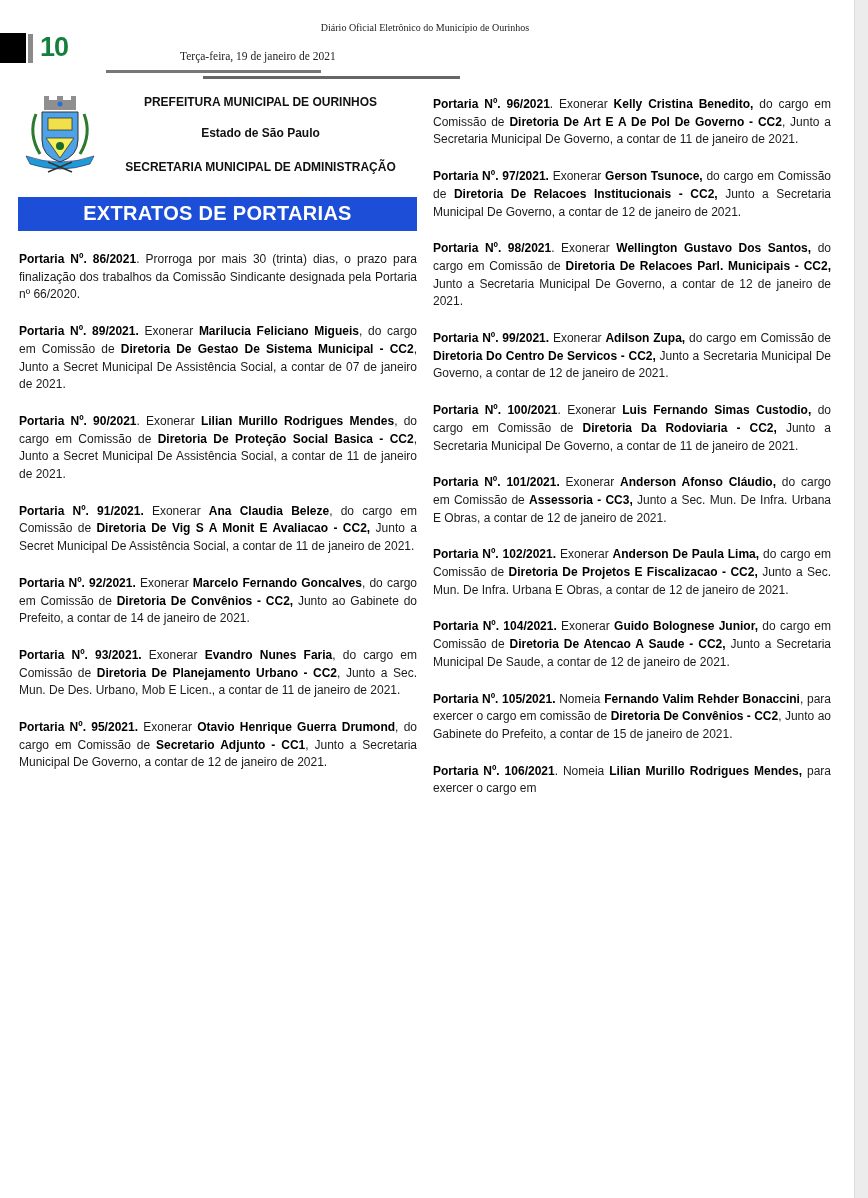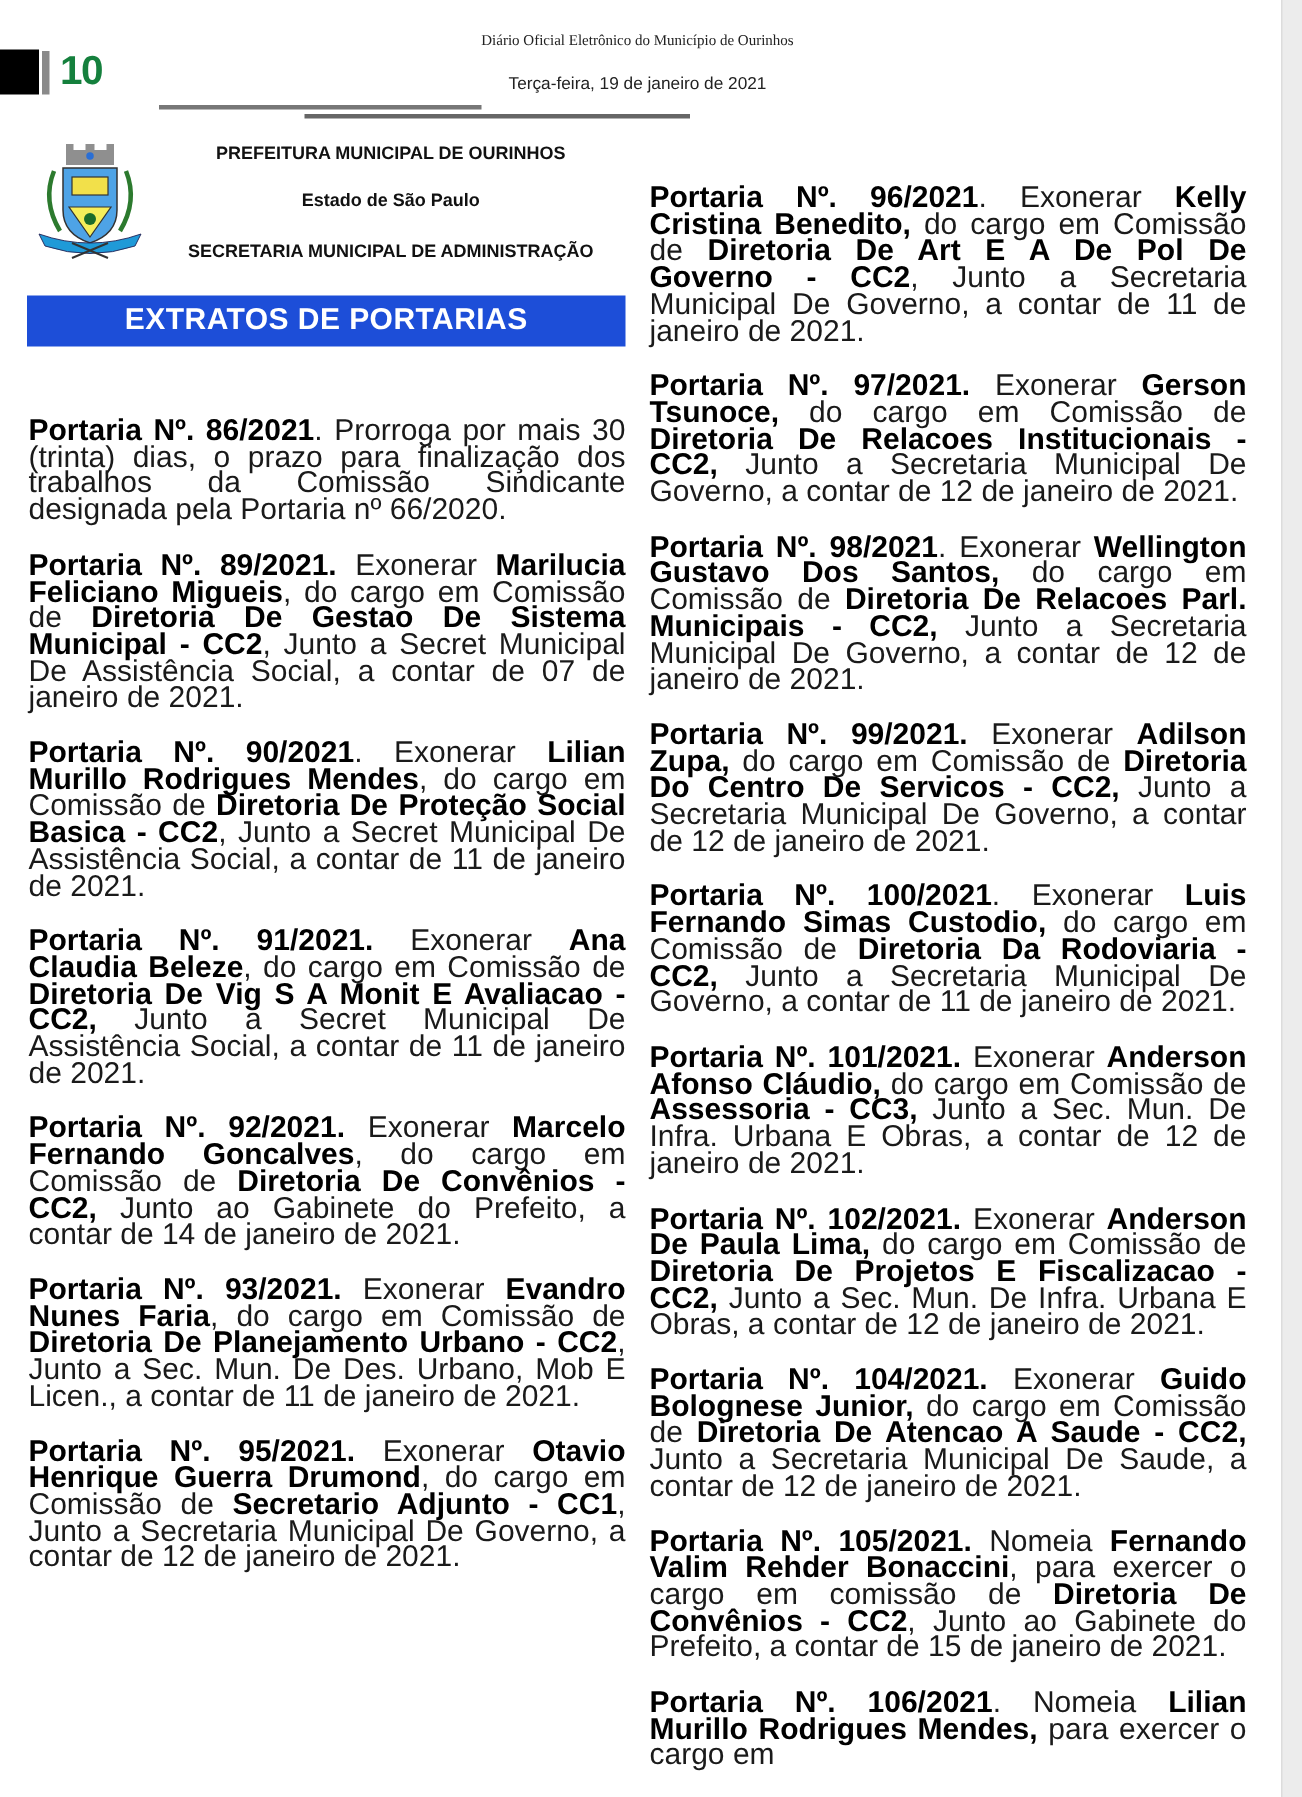--- a/index.html
+++ b/index.html
@@ -6,30 +6,30 @@
   body {
     width: 868px; height: 1198px; overflow: hidden; position: relative;
     background: #ffffff; color: #111;
     font-family: "Liberation Sans", sans-serif;
   }
   .edge-strip { position: absolute; right: 0; top: 0; width: 13px; height: 1198px; background: #ececec; border-left: 1px solid #dcdcdc; }
   .pg-black { position: absolute; left: 0; top: 33px; width: 26px; height: 30px; background: #000; }
   .pg-gray { position: absolute; left: 28px; top: 34px; width: 5px; height: 29px; background: #8a8a8a; }
   .pg-num { position: absolute; left: 40px; top: 18px; font-size: 27px; font-weight: bold; color: #15803d; letter-spacing: -1px; margin-top: 14px; }
   .hdr-title { position: absolute; left: 150px; top: 22px; width: 550px; text-align: center; font-family: "Liberation Serif", serif; font-size: 10px; color: #222; }
-  .hdr-date { position: absolute; left: 180px; top: 50px; width: 490px; text-align: center; font-family: Liberation Sans, sans-serif; font-size: 11.5px; color: #222; }
+  .hdr-date { position: absolute; left: 180px; top: 50px; width: 490px; font-family: Liberation Serif, serif; font-size: 11.5px; color: #222; }
   .rule1 { position: absolute; left: 106px; top: 70px; width: 215px; height: 3px; background: #777; }
   .rule2 { position: absolute; left: 203px; top: 75px; width: 257px; height: 3px; background: #666; }
   .logo { position: absolute; left: 22px; top: 94px; width: 76px; height: 80px; }
   .inst { position: absolute; left: 108px; width: 305px; text-align: center; font-weight: bold; font-size: 12px; color: #111; }
   .inst1 { top: 95px; }
   .inst2 { top: 126px; text-align: center; }
   .inst3 { top: 160px; }
   .banner { position: absolute; left: 18px; top: 197px; width: 399px; height: 34px; background: #1d4ed8; color: #fff; font-weight: bold; font-size: 20px; text-align: center; line-height: 32px; letter-spacing: 0.3px; box-sizing: border-box; }
-  .col { position: absolute; font-size: 20px; line-height: 17.7px; text-align: justify; color: #1a1a1a; margin-top: 28px; }
+  .col { position: absolute; font-size: 12px; line-height: 17.7px; text-align: justify; color: #1a1a1a; }
   .col-left { left: 19px; top: 251px; width: 398px; }
   .col-right { left: 433px; top: 96px; width: 398px; }
   .entry { margin: 0 0 19px 0; }
   .entry b { font-weight: bold; color: #000; }
 </style>
 </head>
 <body>
 
 <div class="edge-strip"></div>
 

